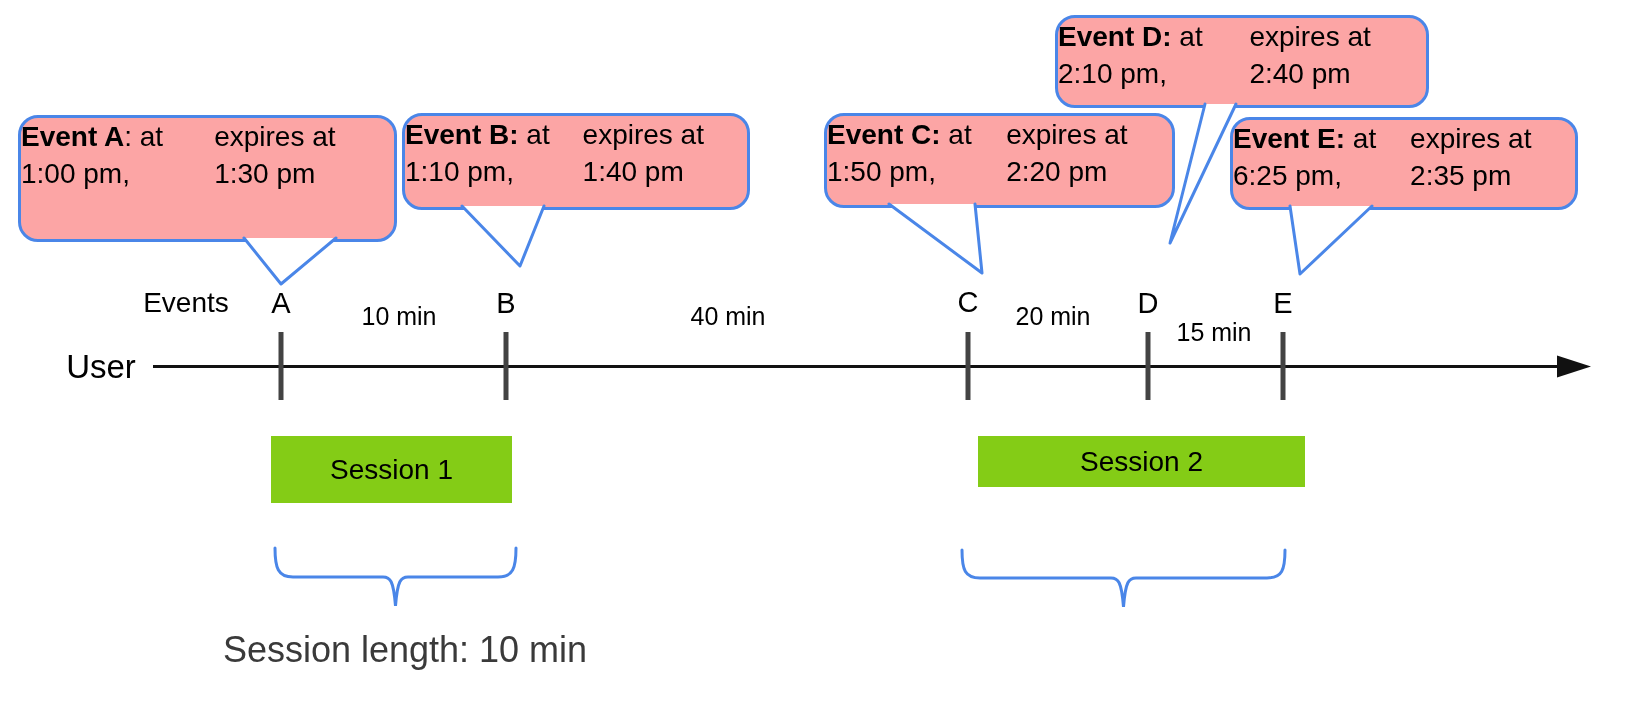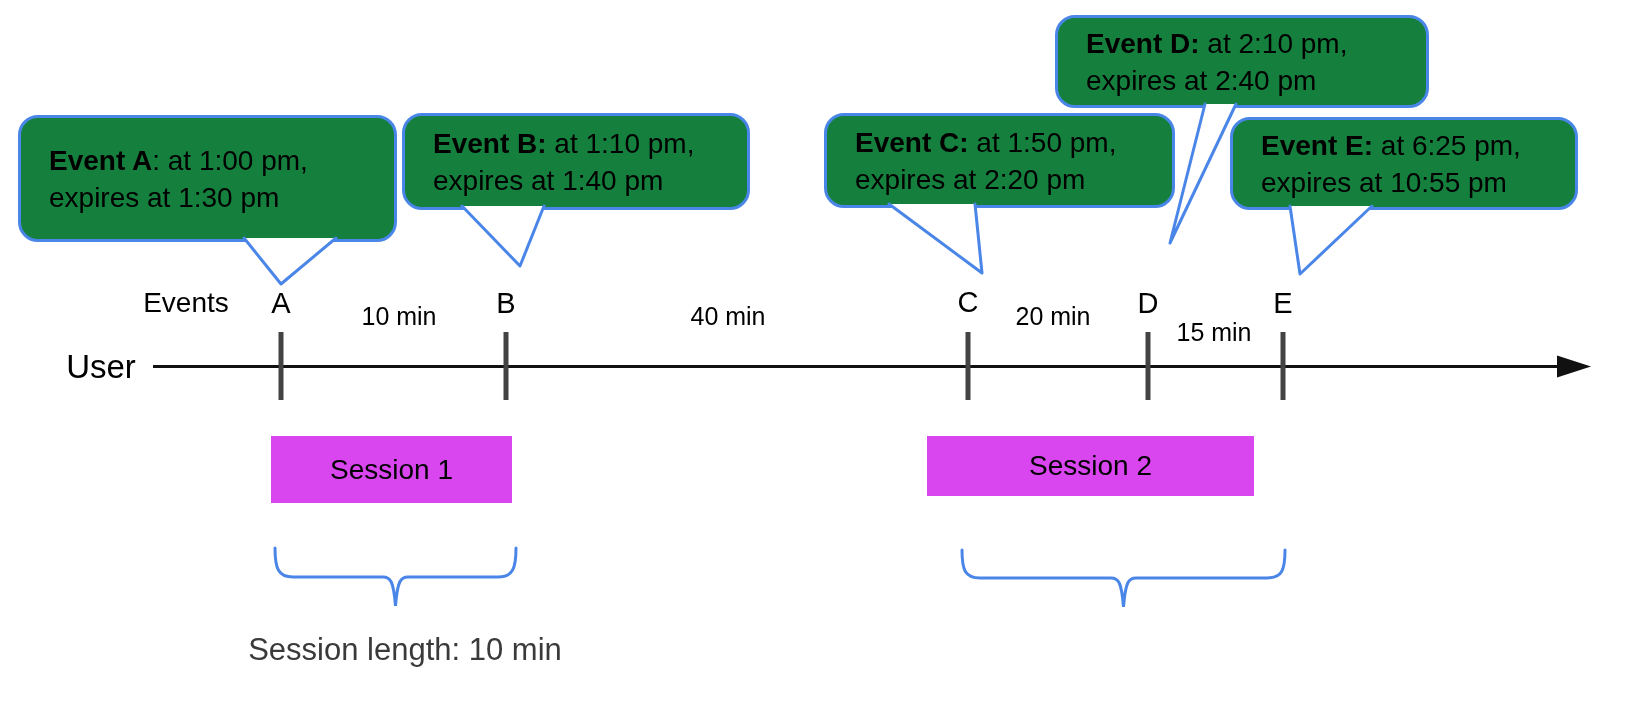--- a/index.html
+++ b/index.html
@@ -8,55 +8,54 @@
     width:1634px;height:702px;
     background:#fff;
     font-family:"Liberation Sans", sans-serif;
     color:#000;
     overflow:hidden;
   }
   svg.layer{position:absolute;left:0;top:0;pointer-events:none;}
   .bubble{
     position:absolute;
     box-sizing:border-box;
-    background:#15803d;
+    background:#fca5a5;
     border:3px solid #4a86e8;
     border-radius:20px;
     display:flex;
-    flex-direction:column;
+    flex-direction:row;
     justify-content:center;
-    padding-left:28px;
     padding-right:8px;
     font-size:28px;
     line-height:37px;
     z-index:2;
   }
   .tails{z-index:3;}
   .base{z-index:1;}
   .lbl{
     position:absolute;
     transform:translate(-50%,-50%);
     white-space:nowrap;
     z-index:4;
   }
   .letter{font-size:29px;}
   .gap{font-size:25px;}
   .events-lbl{font-size:28px;}
   .user-lbl{font-size:33px;}
   .session-bar{
     position:absolute;
-    background:#d946ef;
+    background:#84cc16;
     display:flex;
     align-items:center;
     justify-content:center;
     font-size:28px;
     z-index:2;
   }
   .session-length{
-    font-size:31px;
+    font-size:36px;
     color:#3a3a3a;
   }
 </style>
 </head>
 <body>
 
 <div id="canvas">
 
   <svg class="layer base" width="1634" height="702" viewBox="0 0 1634 702">
 
@@ -91,21 +90,21 @@
     <div>expires at 2:20 pm</div>
   </div>
 
   <div class="bubble" style="left:1055px;top:15px;width:374px;height:93px;">
     <div><b>Event D:</b><span> at 2:10 pm,</span></div>
     <div>expires at 2:40 pm</div>
   </div>
 
   <div class="bubble" style="left:1230px;top:117px;width:348px;height:93px;">
     <div><b>Event E:</b><span> at 6:25 pm,</span></div>
-    <div>expires at 10:55 pm</div>
+    <div>expires at 2:35 pm</div>
   </div>
 
   <svg class="layer tails" width="1634" height="702" viewBox="0 0 1634 702">
     <path d="M 244 238 L 281 284 L 336 238" fill="#ffffff" stroke="#4a86e8" stroke-width="3" stroke-linejoin="round" stroke-linecap="round"></path>
     <path d="M 462 206 L 520 266 L 544 206" fill="#ffffff" stroke="#4a86e8" stroke-width="3" stroke-linejoin="round" stroke-linecap="round"></path>
     <path d="M 889 204 L 982 273 L 975 204" fill="#ffffff" stroke="#4a86e8" stroke-width="3" stroke-linejoin="round" stroke-linecap="round"></path>
     <path d="M 1205 104 L 1170 243 L 1236 104" fill="#ffffff" stroke="#4a86e8" stroke-width="3" stroke-linejoin="round" stroke-linecap="round"></path>
     <path d="M 1290 206 L 1300 274 L 1372 206" fill="#ffffff" stroke="#4a86e8" stroke-width="3" stroke-linejoin="round" stroke-linecap="round"></path>
   </svg>
 
@@ -119,19 +118,19 @@
   <div class="lbl letter" style="left:1283px;top:303px;">E</div>
 
   <div class="lbl gap" style="left:399px;top:316px;">10 min</div>
   <div class="lbl gap" style="left:728px;top:316px;">40 min</div>
   <div class="lbl gap" style="left:1053px;top:316px;">20 min</div>
   <div class="lbl gap" style="left:1214px;top:332px;">15 min</div>
 
   <div class="session-bar" style="left:271px;top:436px;width:241px;height:67px;">
     <span>Session 1</span>
   </div>
-  <div class="session-bar" style="left:927px;top:436px;width:327px;height:60px;">
+  <div class="session-bar" style="left:978px;top:436px;width:327px;height:51px;">
     <span>Session 2</span>
   </div>
 
   <div class="lbl session-length" style="left:405px;top:650px;">Session length: 10 min</div>
 
 </div>
 
 </body></html>

